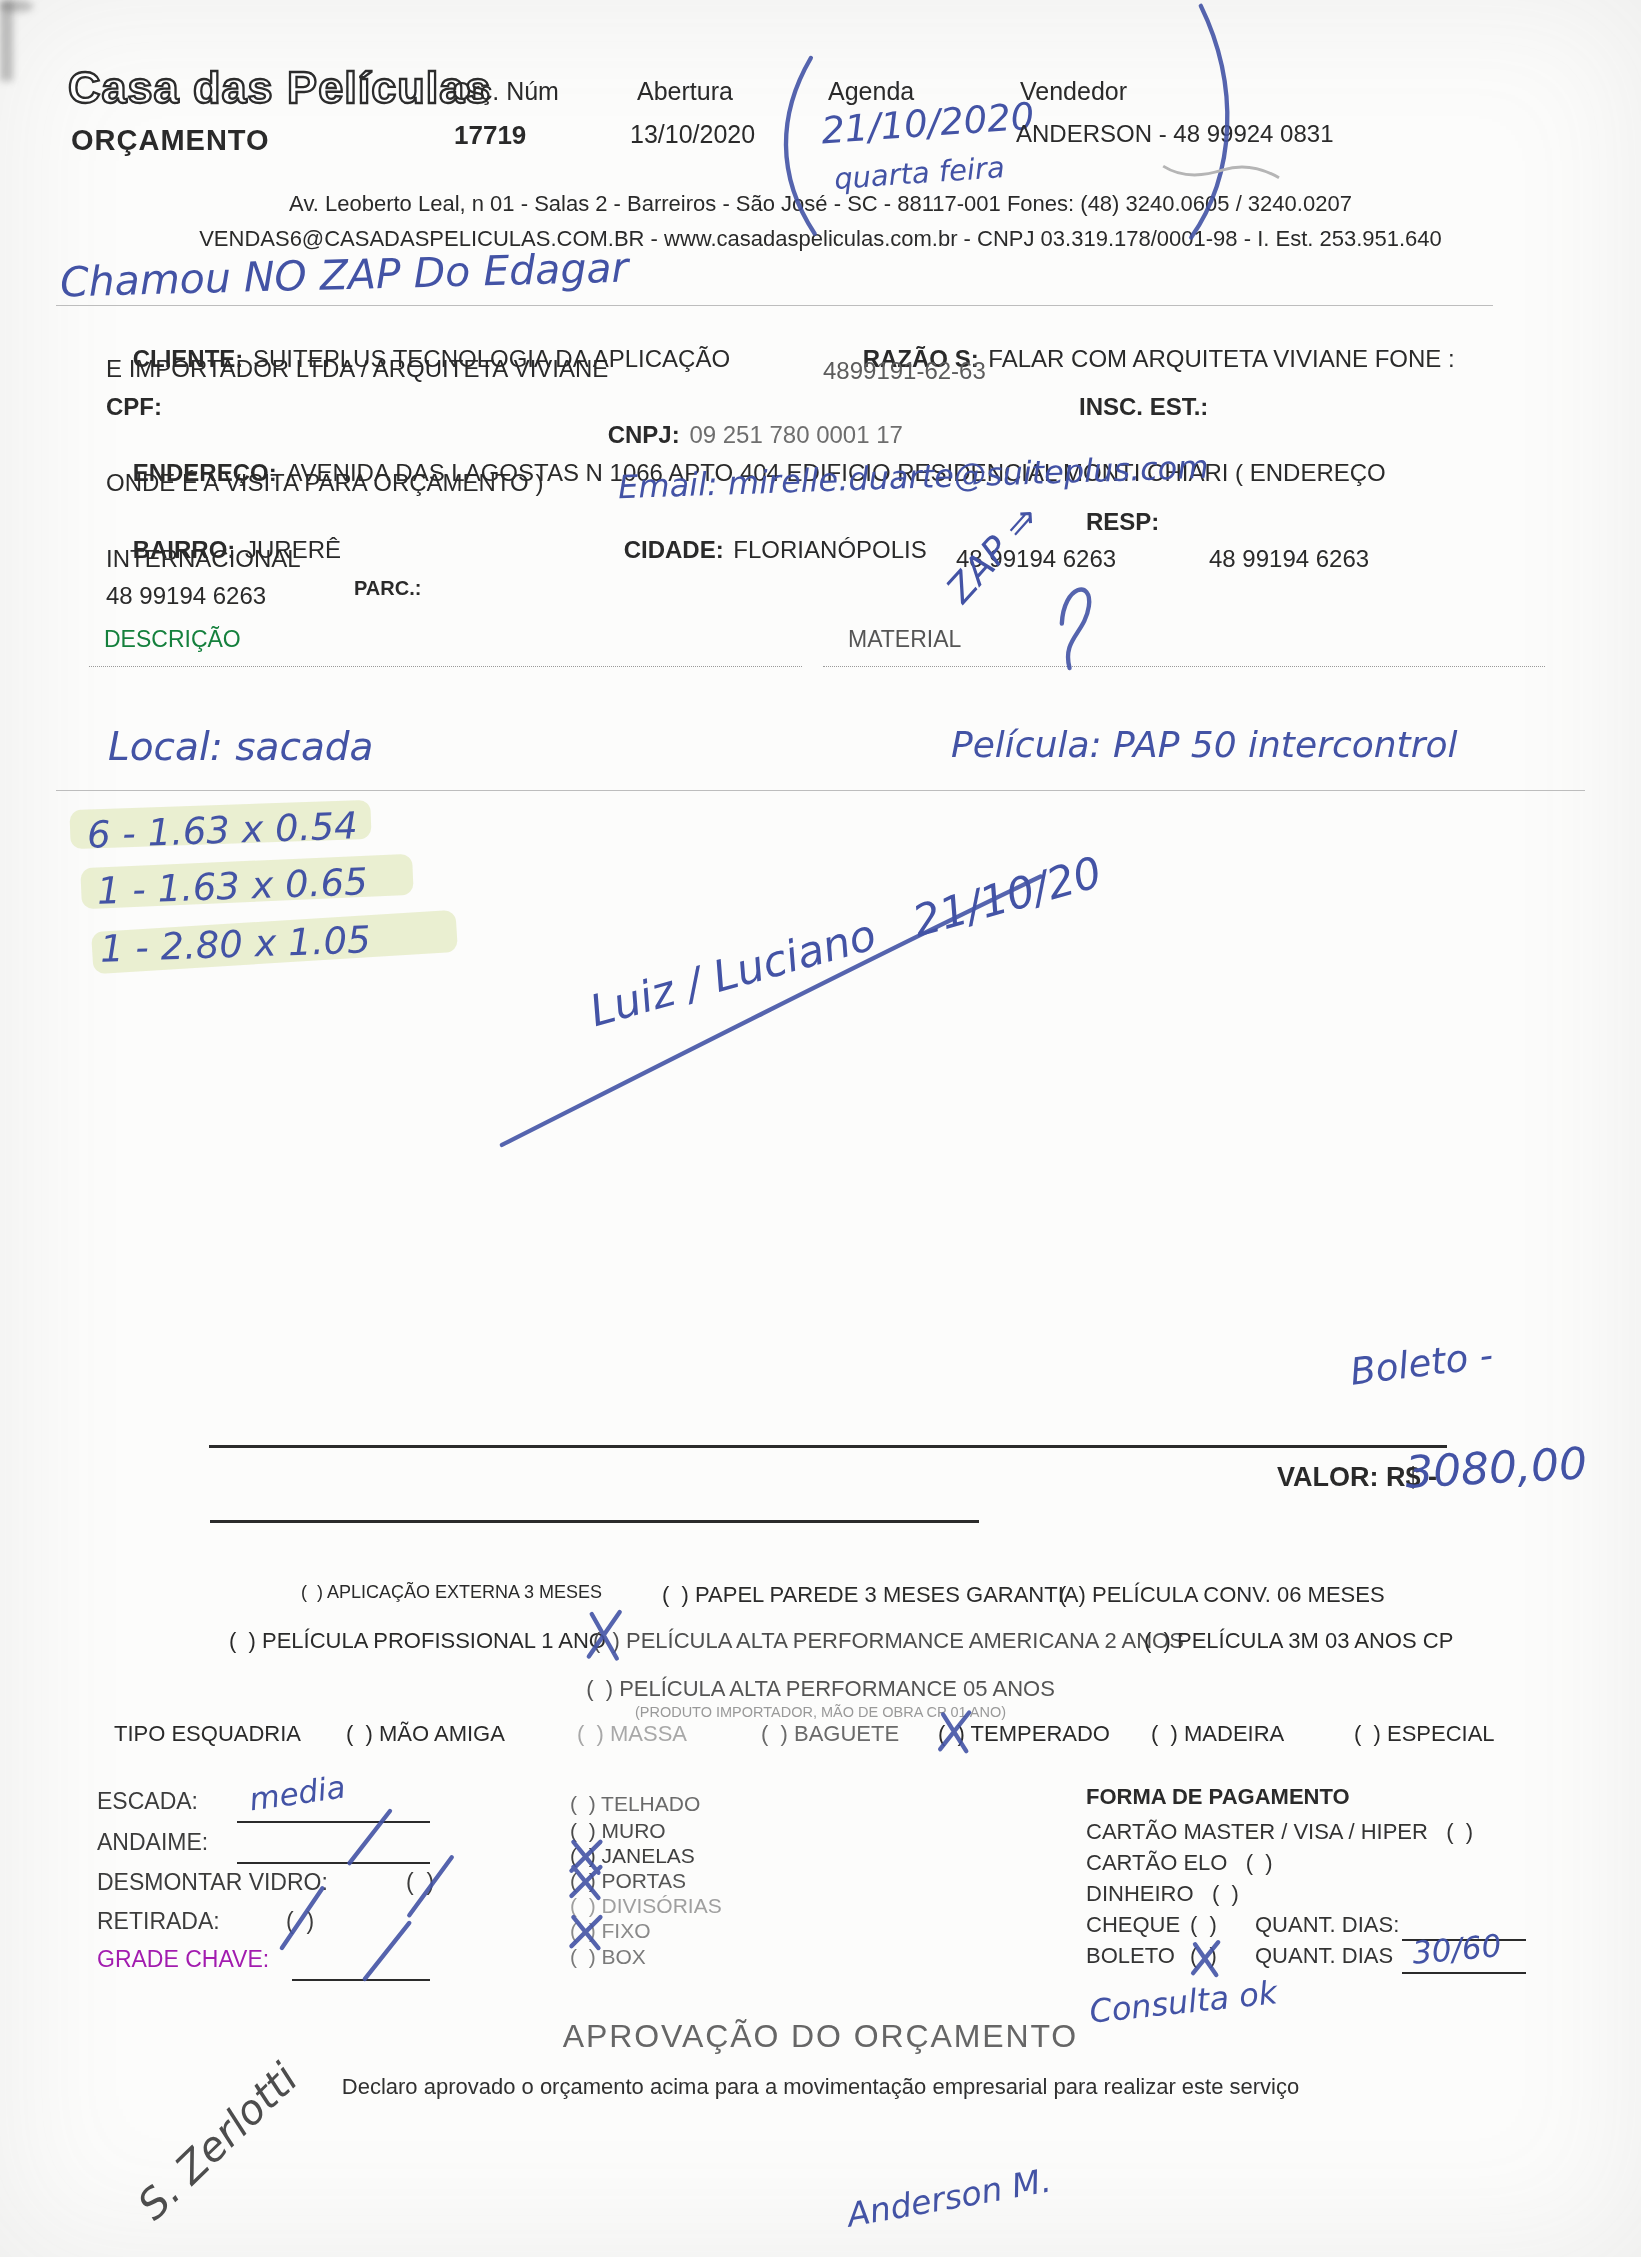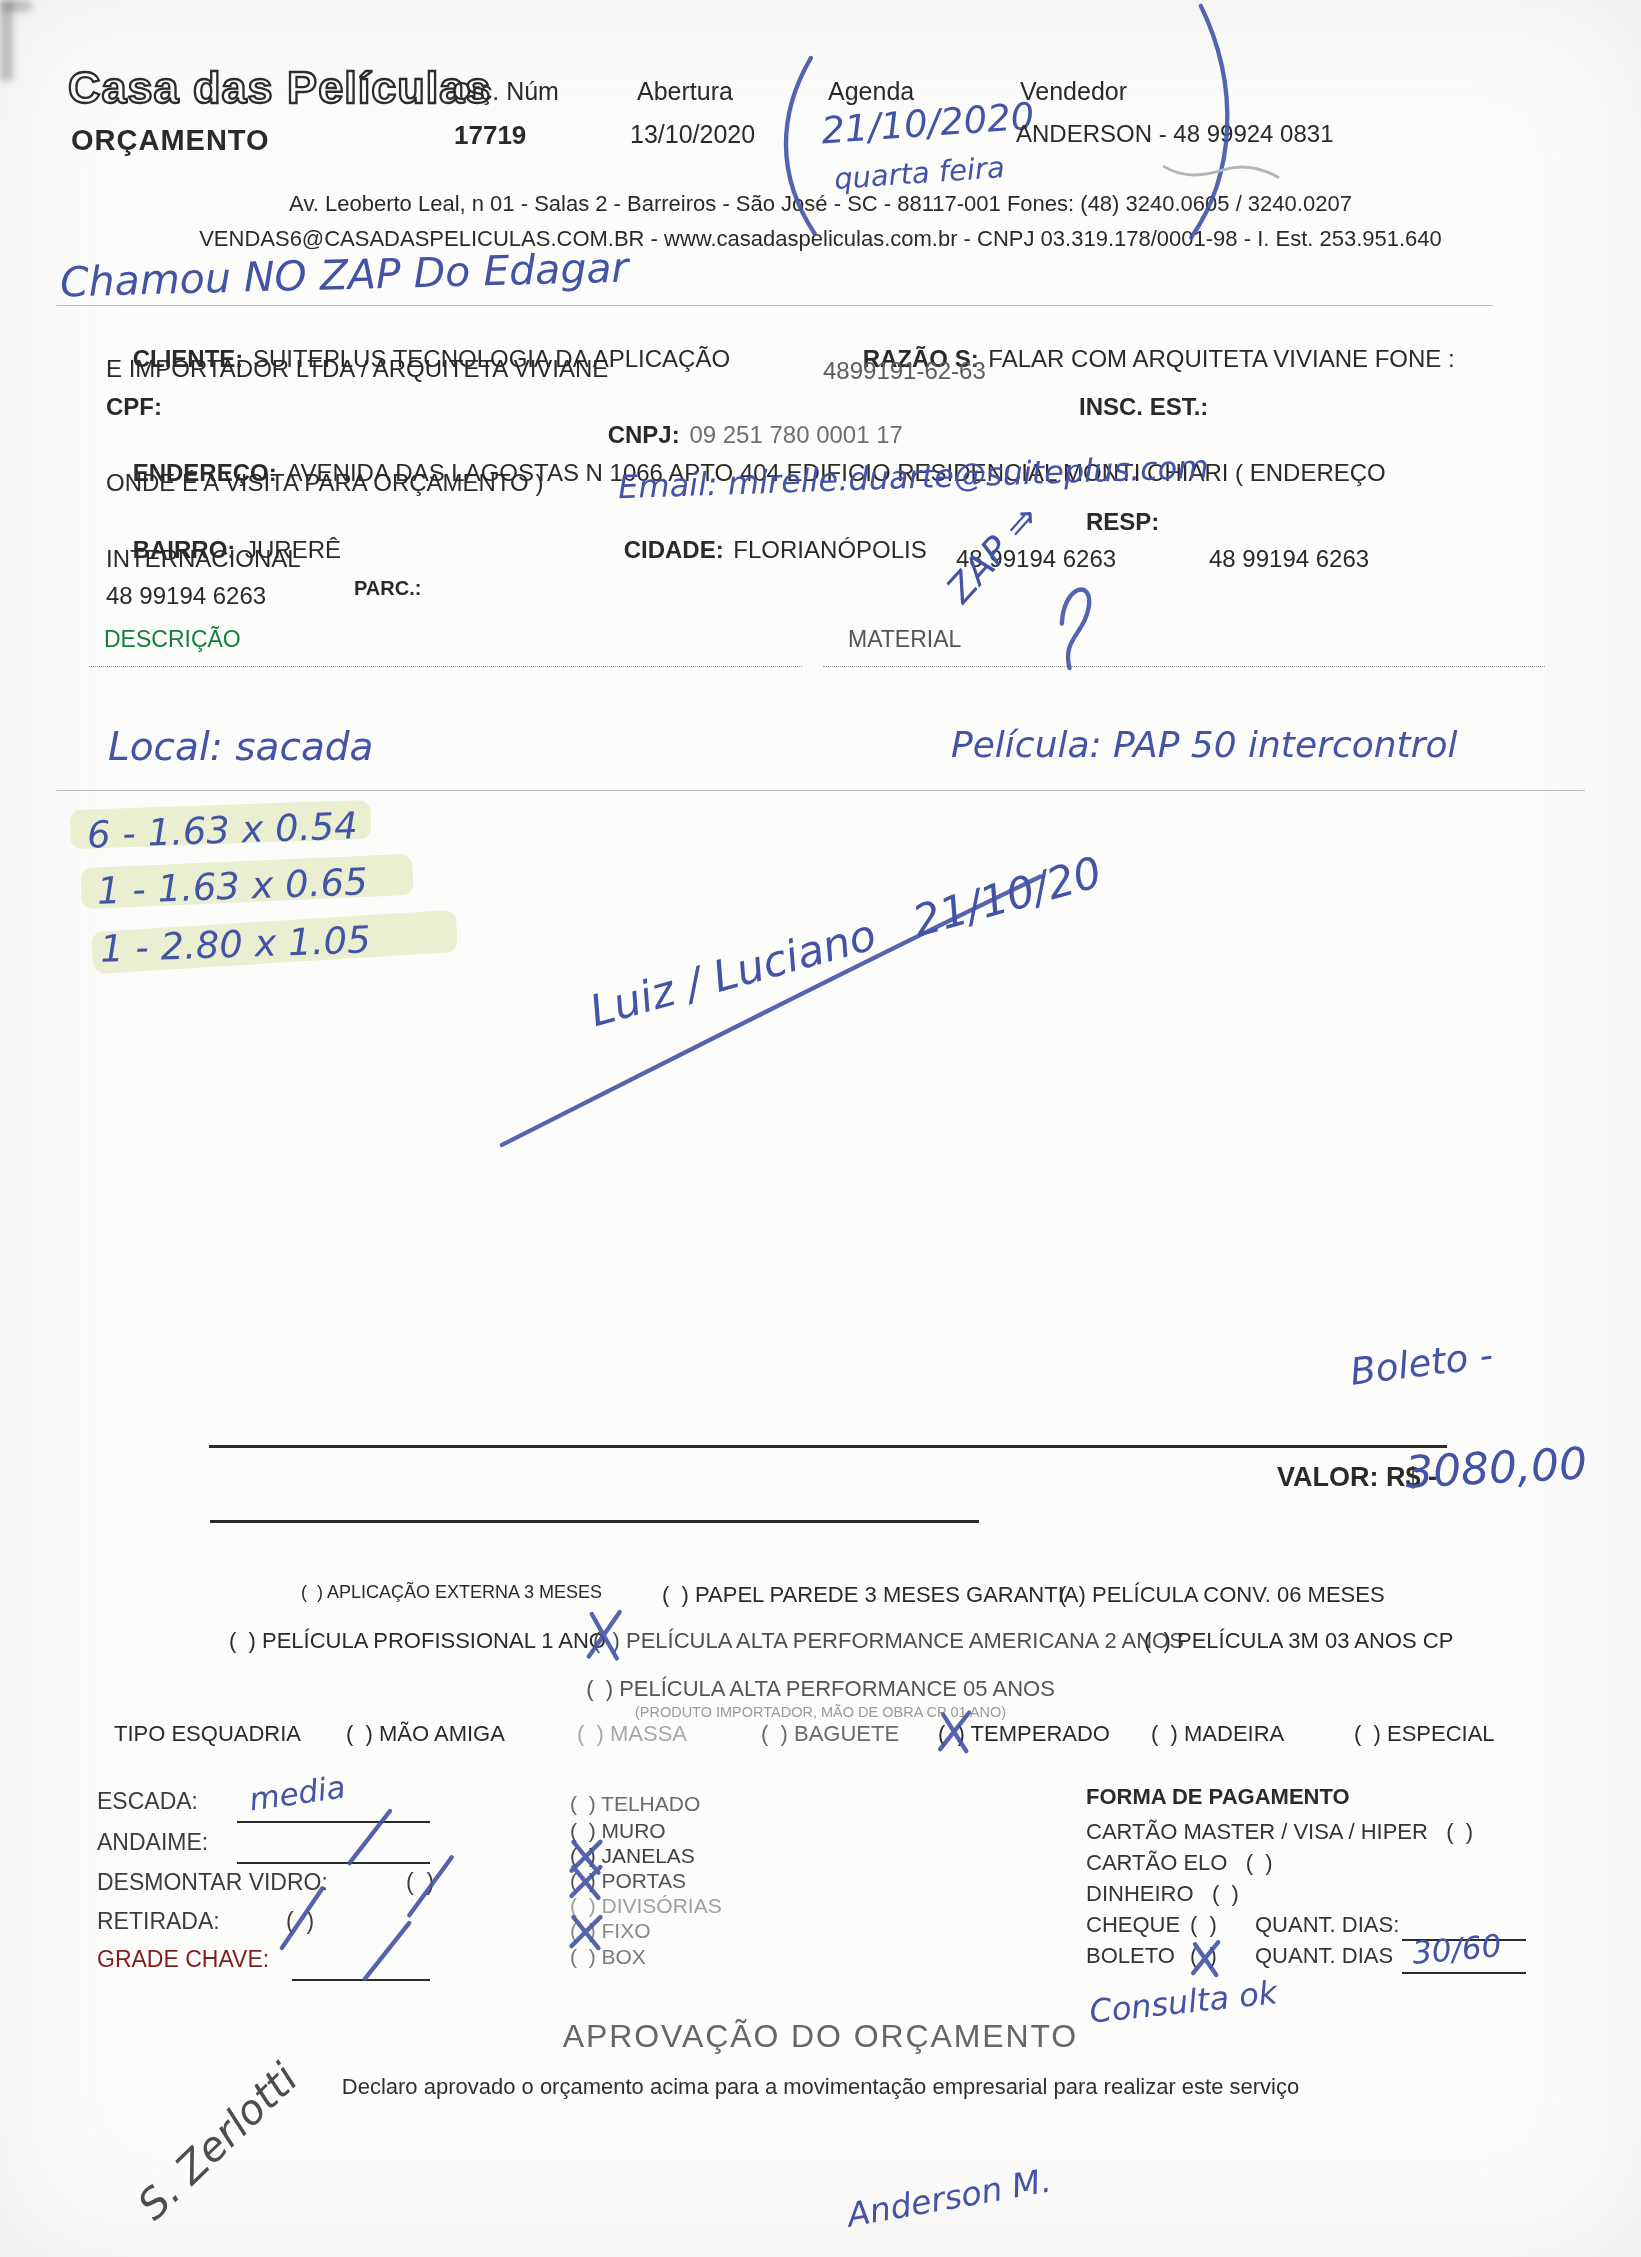--- a/index.html
+++ b/index.html
@@ -139,21 +139,21 @@
 
   <div class="abs print" style="left:97px;top:1829px;font-size:23px;color:#3c3c3c">ANDAIME:</div>
   <div class="line" style="left:237px;top:1862px;width:193px;height:1.9px"></div>
 
   <div class="abs print" style="left:97px;top:1869px;font-size:23px;color:#3c3c3c">DESMONTAR VIDRO:</div>
   <div class="abs print" style="left:406px;top:1869px;font-size:23px;color:#3c3c3c">(  )</div>
 
   <div class="abs print" style="left:97px;top:1908px;font-size:23px;color:#3c3c3c">RETIRADA:</div>
   <div class="abs print" style="left:286px;top:1908px;font-size:23px;color:#3c3c3c">(  )</div>
 
-  <div class="abs print" style="left:97px;top:1946px;font-size:23px;color:#7f1d1d">GRADE CHAVE:</div>
+  <div class="abs print" style="left:97px;top:1946px;font-size:23px;color:#a21caf">GRADE CHAVE:</div>
   <div class="line" style="left:292px;top:1979px;width:138px;height:1.9px"></div>
 
   <div class="abs print" style="left:570px;top:1792px;font-size:21px;color:#6a6a6a">(  ) TELHADO</div>
   <div class="abs print" style="left:570px;top:1819px;font-size:21px;color:#4a4a4a">(  ) MURO</div>
   <div class="abs print" style="left:570px;top:1844px;font-size:21px;color:#3f3f3f">(  ) JANELAS</div>
   <div class="abs print" style="left:570px;top:1869px;font-size:21px;color:#555">(  ) PORTAS</div>
   <div class="abs print" style="left:570px;top:1894px;font-size:21px;color:#9f9f9f">(  ) DIVISÓRIAS</div>
   <div class="abs print" style="left:570px;top:1919px;font-size:21px;color:#8a8a8a">(  ) FIXO</div>
   <div class="abs print" style="left:570px;top:1945px;font-size:21px;color:#7a7a7a">(  ) BOX</div>
 

